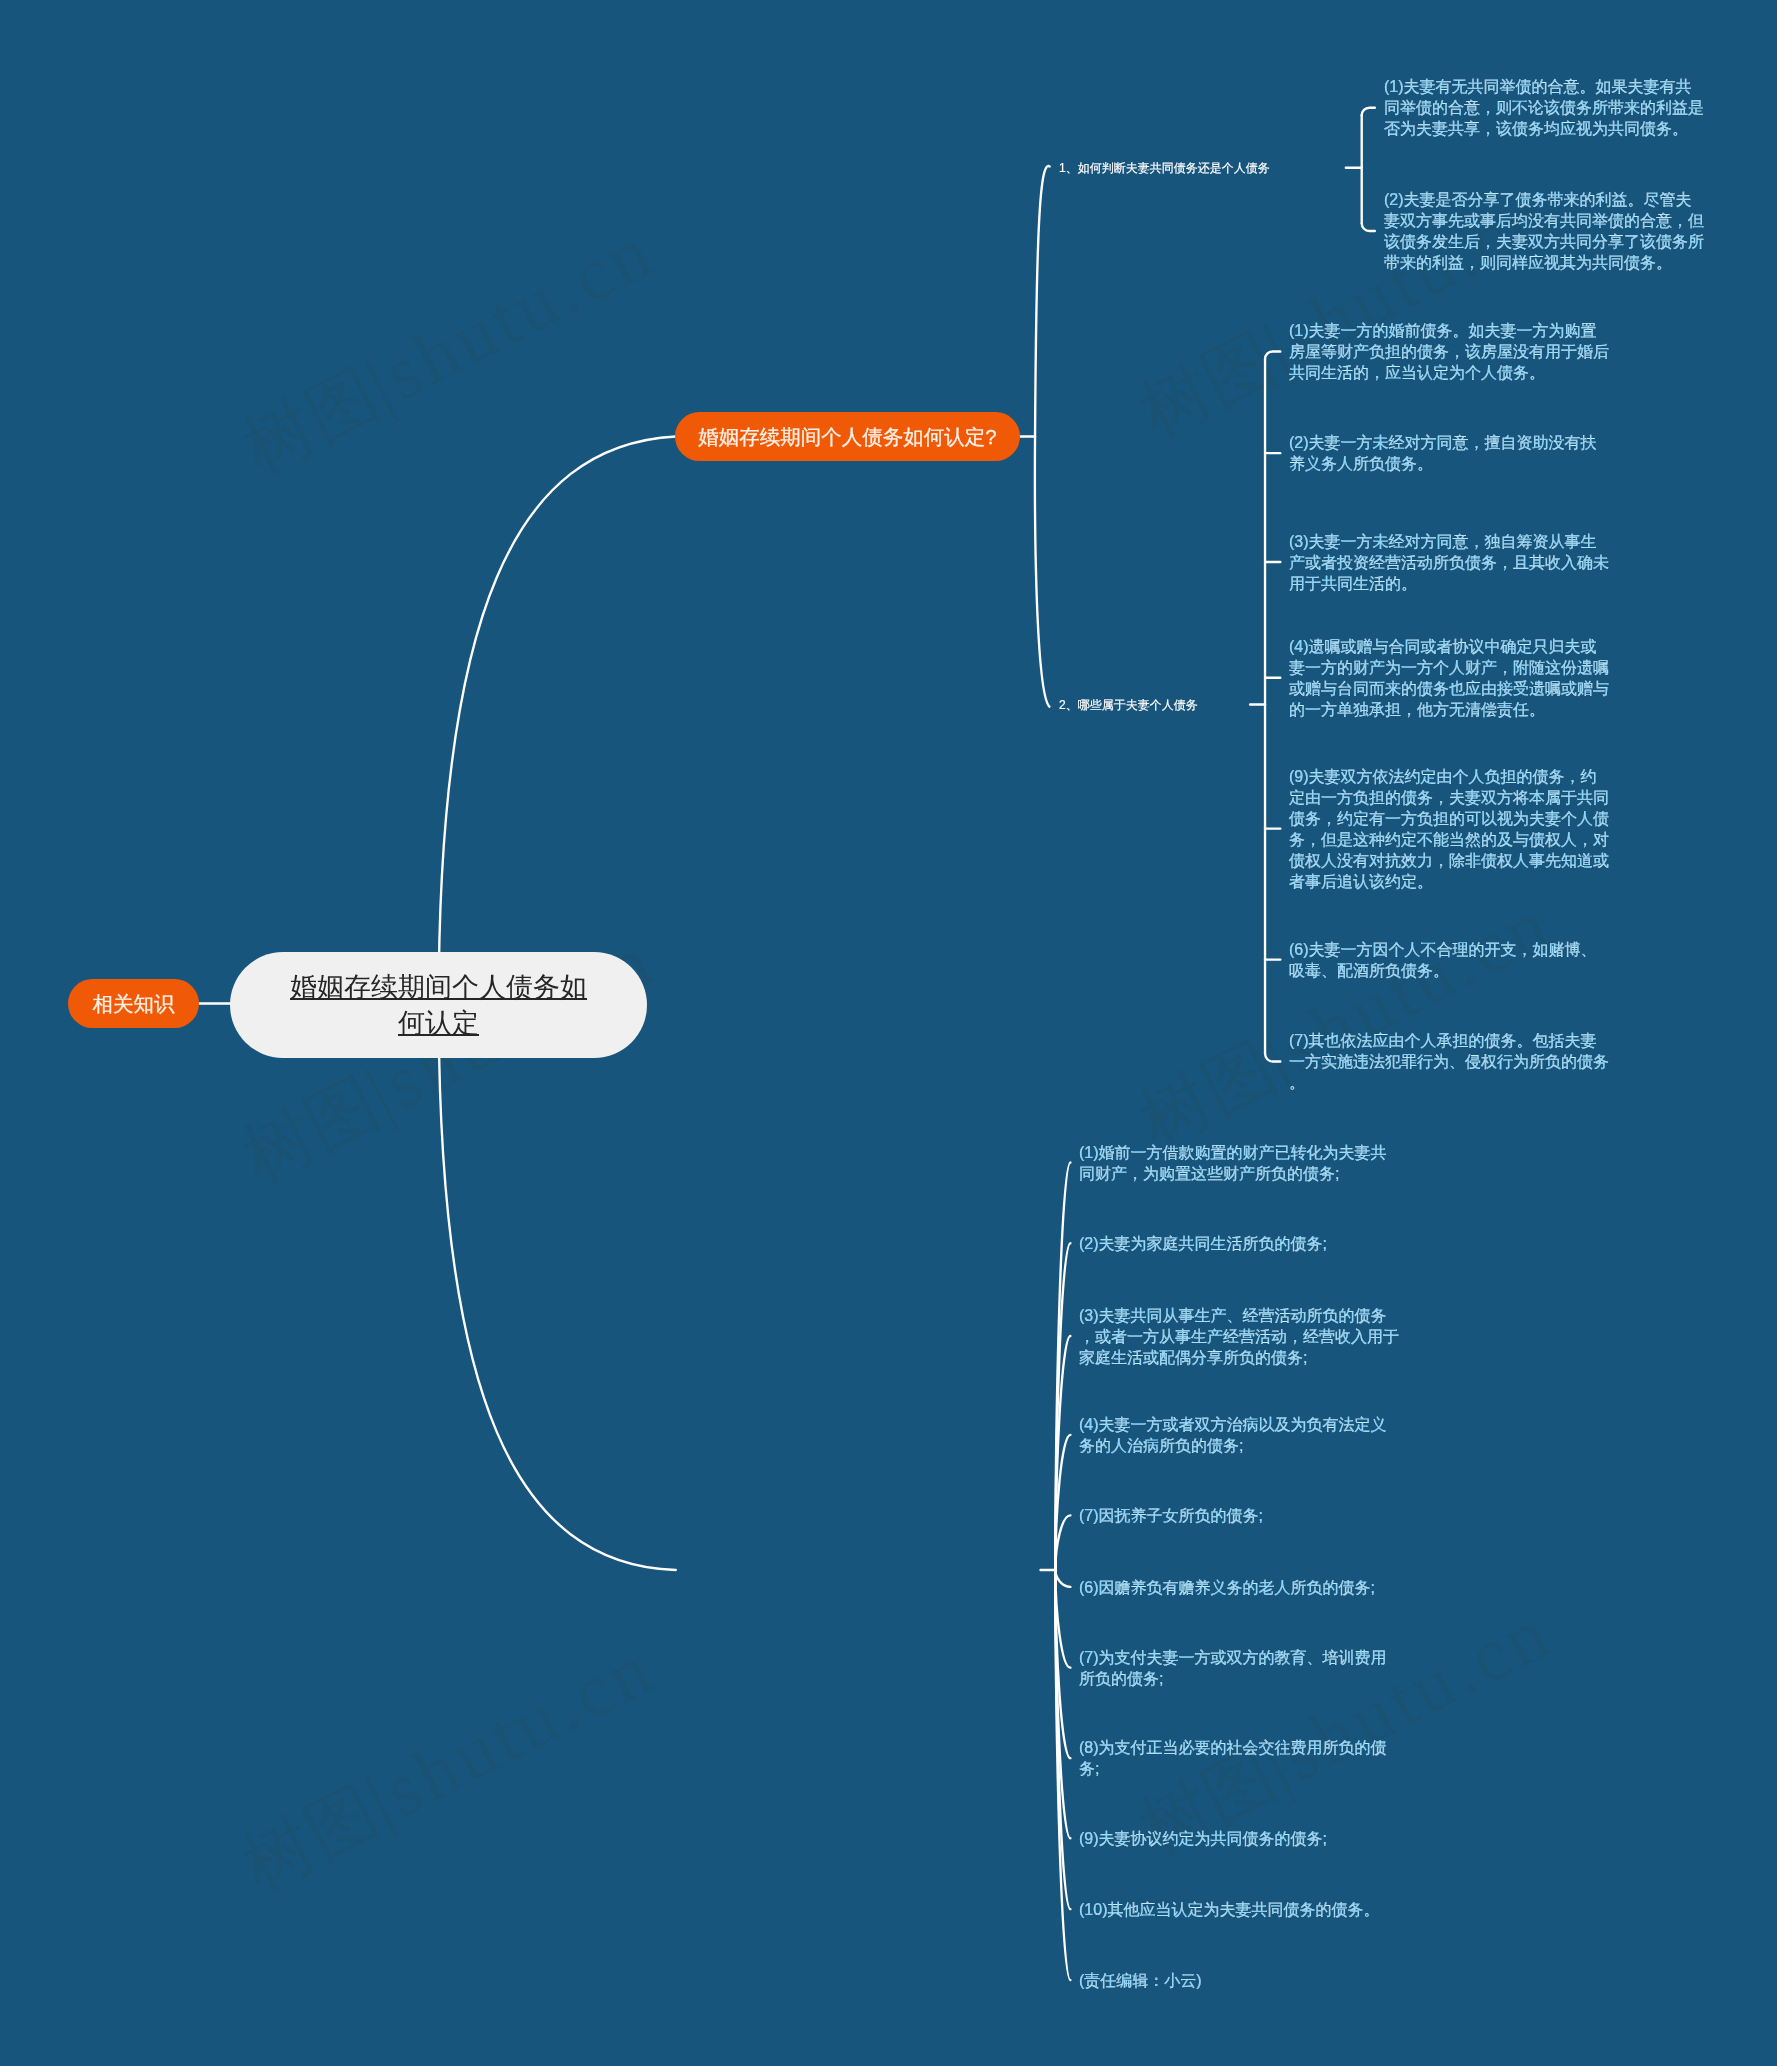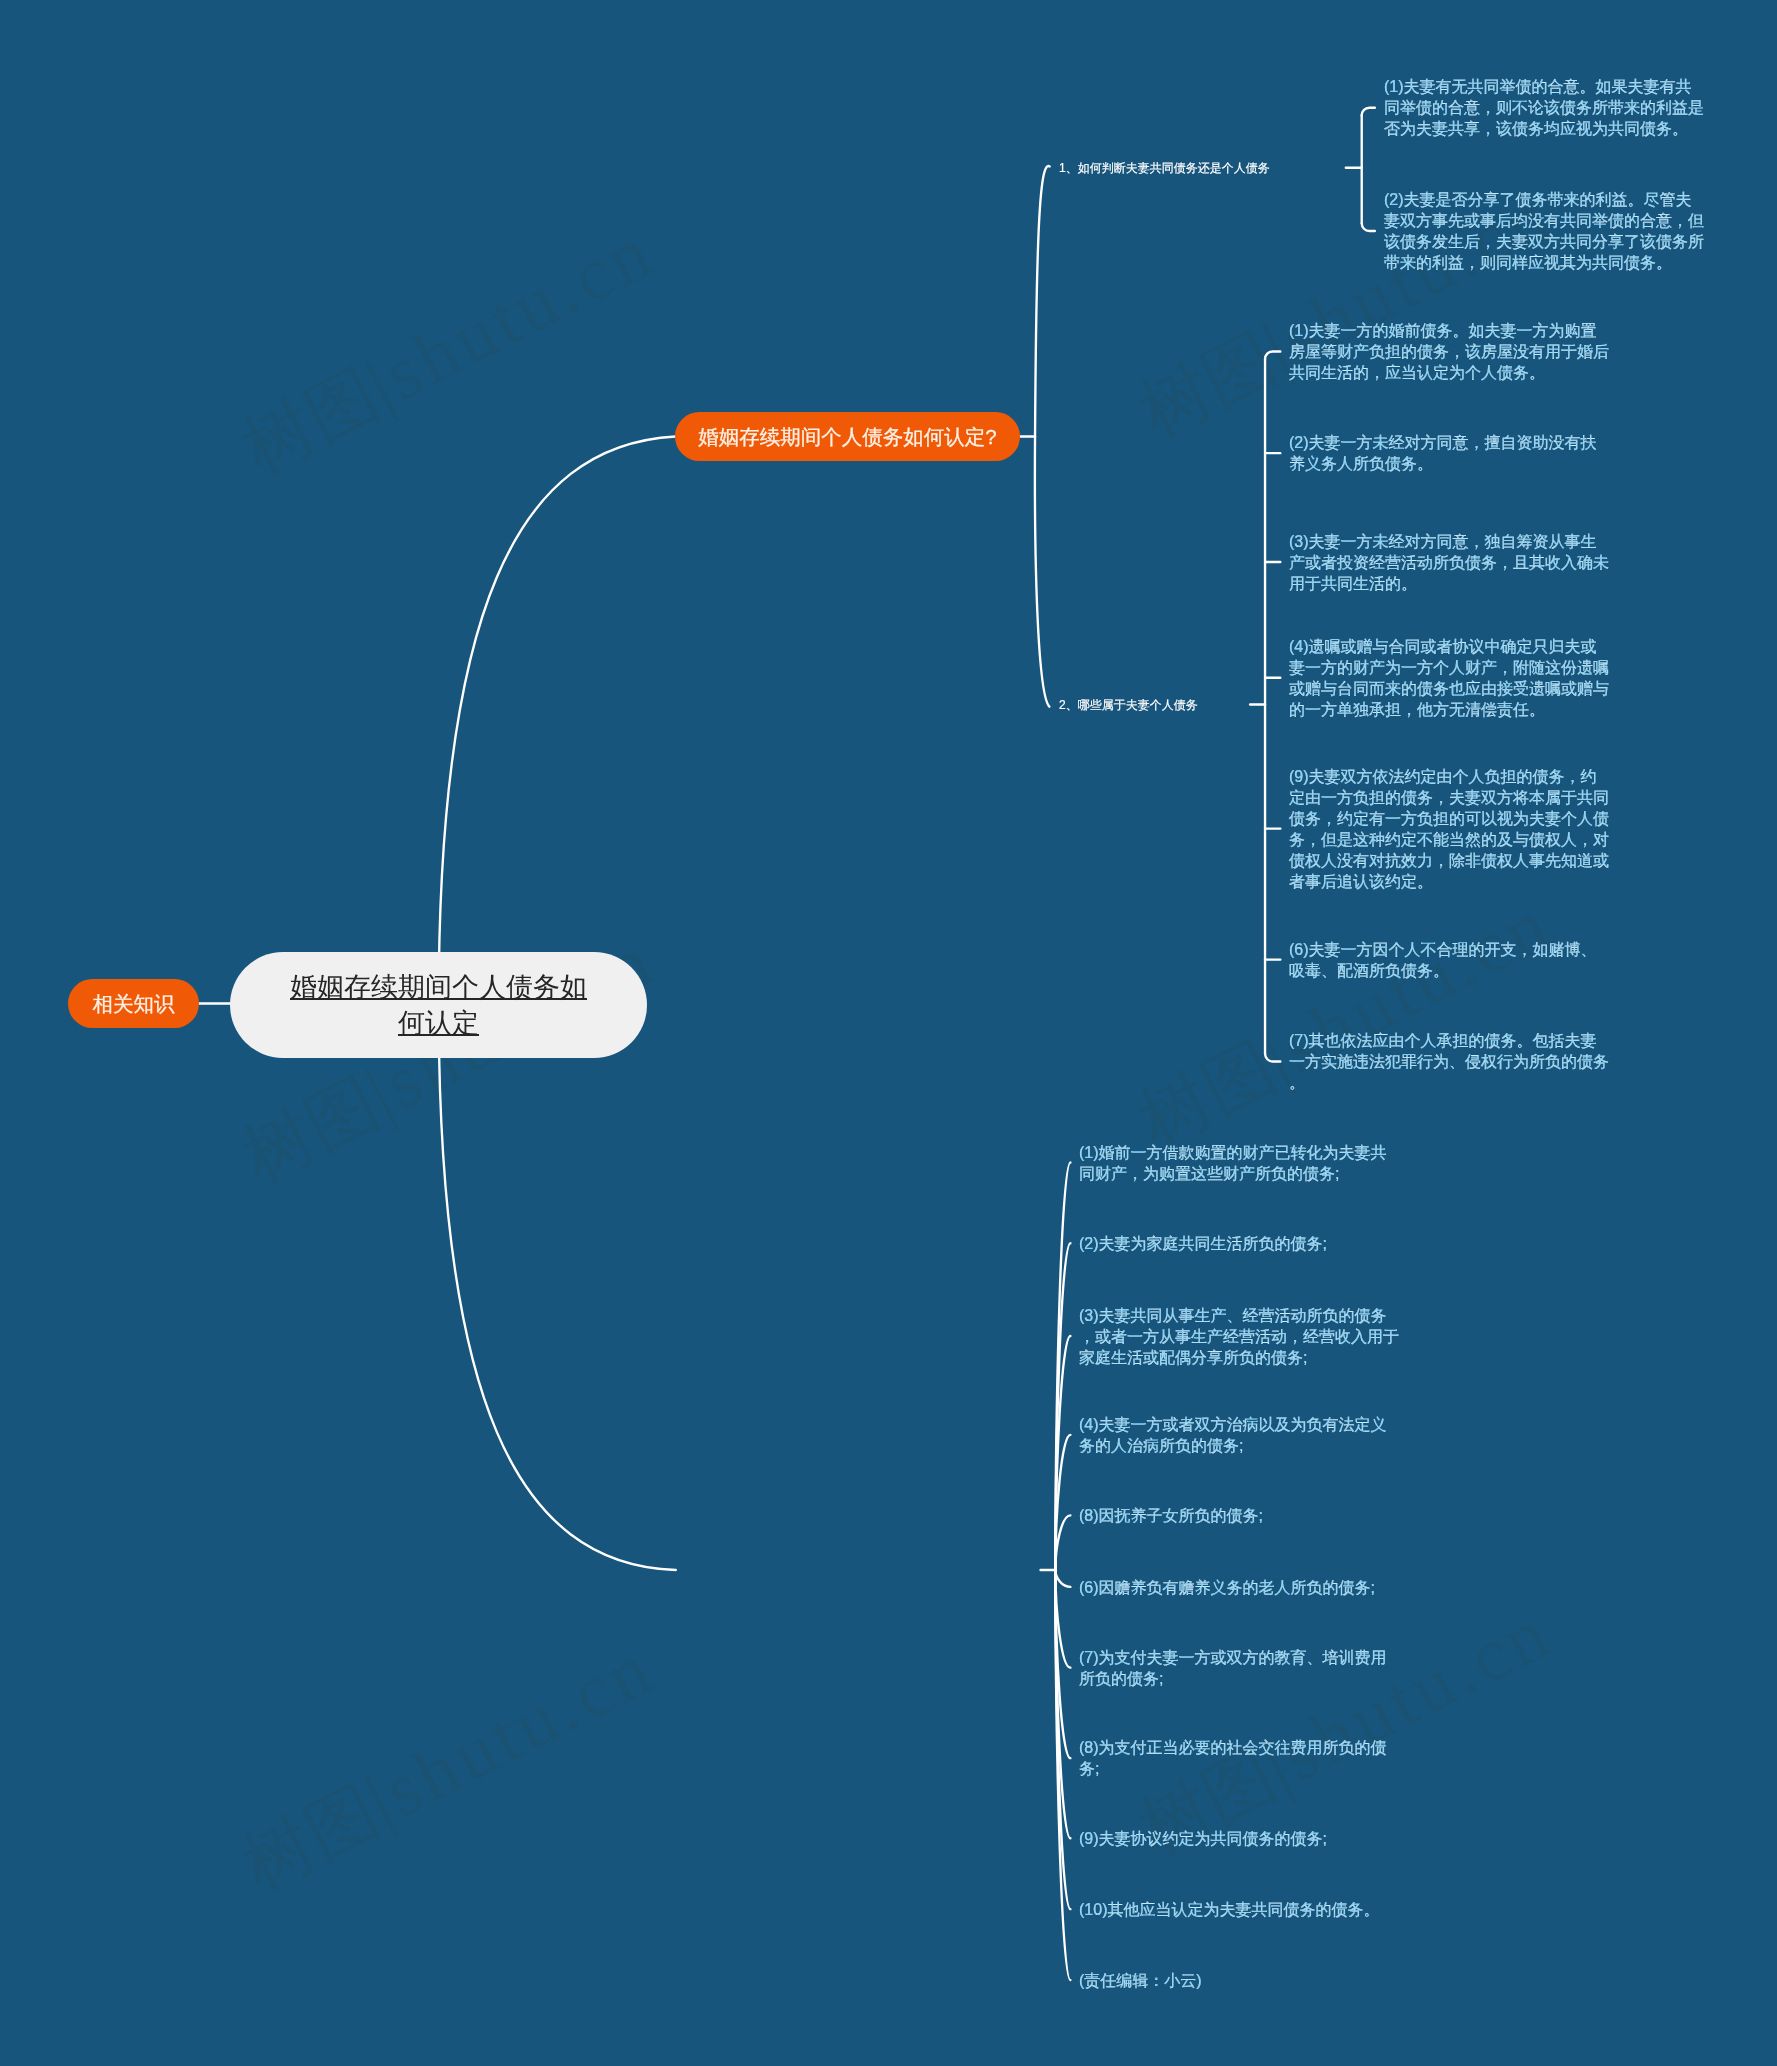--- a/index.html
+++ b/index.html
@@ -90,21 +90,21 @@
   <div class="leaf" style="left:1289px;top:432px;width:321px">(2)夫妻一方未经对方同意，擅自资助没有扶养义务人所负债务。</div>
   <div class="leaf" style="left:1289px;top:531px;width:321px">(3)夫妻一方未经对方同意，独自筹资从事生产或者投资经营活动所负债务，且其收入确未用于共同生活的。</div>
   <div class="leaf" style="left:1289px;top:636px;width:321px">(4)遗嘱或赠与合同或者协议中确定只归夫或妻一方的财产为一方个人财产，附随这份遗嘱或赠与台同而来的债务也应由接受遗嘱或赠与的一方单独承担，他方无清偿责任。</div>
   <div class="leaf" style="left:1289px;top:766px;width:321px">(9)夫妻双方依法约定由个人负担的债务，约定由一方负担的债务，夫妻双方将本属于共同债务，约定有一方负担的可以视为夫妻个人债务，但是这种约定不能当然的及与债权人，对债权人没有对抗效力，除非债权人事先知道或者事后追认该约定。</div>
   <div class="leaf" style="left:1289px;top:939px;width:321px">(6)夫妻一方因个人不合理的开支，如赌博、吸毒、配酒所负债务。</div>
   <div class="leaf" style="left:1289px;top:1030px;width:321px">(7)其也依法应由个人承担的债务。包括夫妻一方实施违法犯罪行为、侵权行为所负的债务。</div>
   <div class="leaf" style="left:1079px;top:1142px;width:321px">(1)婚前一方借款购置的财产已转化为夫妻共同财产，为购置这些财产所负的债务;</div>
   <div class="leaf" style="left:1079px;top:1233px;width:321px">(2)夫妻为家庭共同生活所负的债务;</div>
   <div class="leaf" style="left:1079px;top:1305px;width:321px">(3)夫妻共同从事生产、经营活动所负的债务，或者一方从事生产经营活动，经营收入用于家庭生活或配偶分享所负的债务;</div>
   <div class="leaf" style="left:1079px;top:1414px;width:321px">(4)夫妻一方或者双方治病以及为负有法定义务的人治病所负的债务;</div>
-  <div class="leaf" style="left:1079px;top:1505px;width:321px">(8)因抚养子女所负的债务;</div>
+  <div class="leaf" style="left:1079px;top:1505px;width:321px">(7)因抚养子女所负的债务;</div>
   <div class="leaf" style="left:1079px;top:1577px;width:321px">(6)因赡养负有赡养义务的老人所负的债务;</div>
   <div class="leaf" style="left:1079px;top:1647px;width:321px">(7)为支付夫妻一方或双方的教育、培训费用所负的债务;</div>
   <div class="leaf" style="left:1079px;top:1737px;width:321px">(8)为支付正当必要的社会交往费用所负的债务;</div>
   <div class="leaf" style="left:1079px;top:1828px;width:321px">(9)夫妻协议约定为共同债务的债务;</div>
   <div class="leaf" style="left:1079px;top:1899px;width:321px">(10)其他应当认定为夫妻共同债务的债务。</div>
   <div class="leaf" style="left:1079px;top:1970px;width:321px">(责任编辑：小云)</div>
 </div>
 
 
 </body></html>

